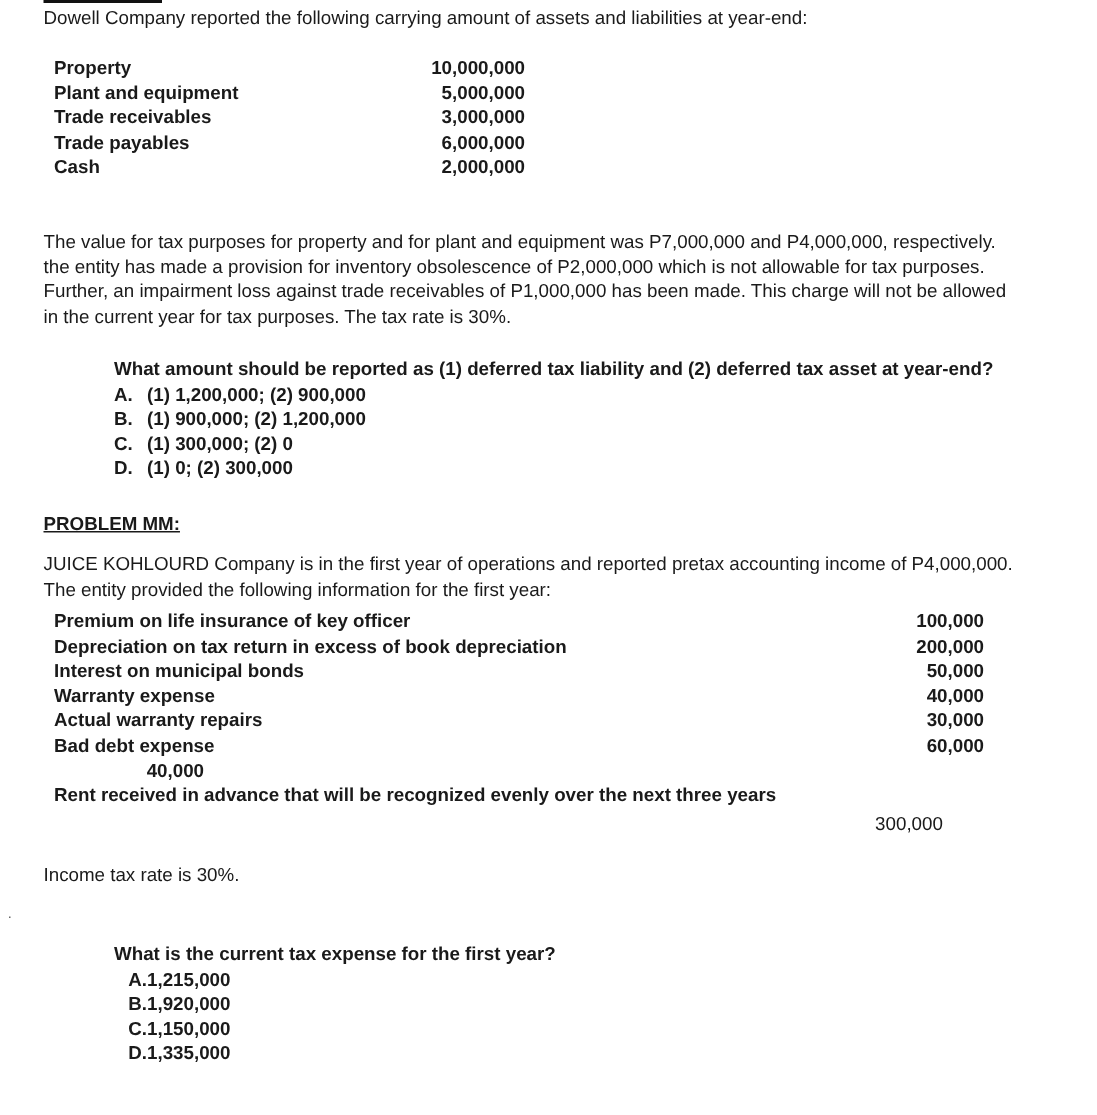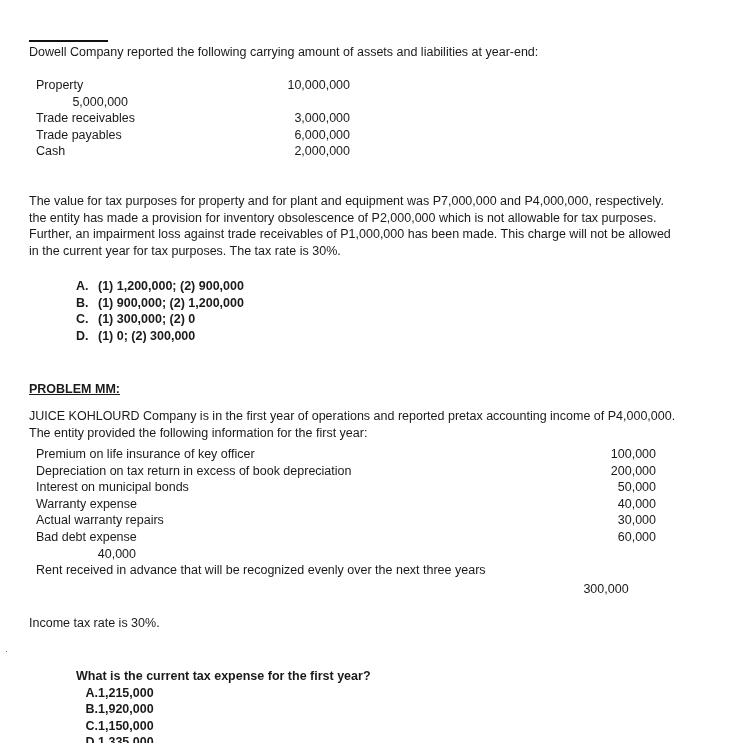--- a/index.html
+++ b/index.html
@@ -1,28 +1,28 @@
 <!DOCTYPE html>
 <html><head>
 <meta charset="utf-8">
 <style>
   html, body { margin: 0; padding: 0; background: #ffffff; }
   body {
     width: 731px; height: 743px; position: relative; overflow: hidden;
     font-family: "Liberation Sans", sans-serif; color: #1a1a1a;
     font-size: 12.5px; line-height: 16.5px;
   }
-  .abs { position: absolute; margin-top: 40px; }
+  .abs { position: absolute; }
   .topline { left: 29px; top: 0px; width: 79px; height: 2px; background: #111; }
   .dot { left: 6px; top: 611px; width: 1px; height: 1px; background: #666; }
   .intro { left: 29px; top: 4px; white-space: nowrap; }
   .para { left: 29px; width: 640px; }
   .p-line { white-space: nowrap; }
   .acct-table { left: 36px; top: 37px; }
-  .row { display: flex; height: 16.6px; align-items: center; }
+  .row { display: flex; height: 16.6px; align-items: center; font-weight: bold; }
   .row .lbl { width: 222px; }
   .row .val { width: 92px; text-align: right; }
   .q { left: 76px; font-weight: bold; }
   .q .opt { display: flex; height: 16.5px; align-items: center; }
   .q .letter { width: 22px; }
   .problem-head { left: 29px; top: 341px; font-weight: bold; text-decoration: underline; }
   .items { left: 36px; top: 406px; width: 620px; }
   .items .row .lbl { width: 520px; }
   .items .row .val { width: 100px; }
   .rent-val { left: 556px; top: 541px; width: 100px; text-align: center; }
@@ -35,20 +35,21 @@
 <div class="abs dot"></div>
 
 <div class="abs intro">Dowell Company reported the following carrying amount of assets and liabilities at year-end:</div>
 
 <div class="abs acct-table">
   <div class="row">
       <span class="lbl">Property</span>
       <span class="val">10,000,000</span>
     </div>
   <div class="row">
+      <span class="lbl">Plant and equipment</span>
       <span class="val">5,000,000</span>
     </div>
   <div class="row">
       <span class="lbl">Trade receivables</span>
       <span class="val">3,000,000</span>
     </div>
   <div class="row">
       <span class="lbl">Trade payables</span>
       <span class="val">6,000,000</span>
     </div>
@@ -59,20 +60,21 @@
 </div>
 
 <div class="abs para" style="top:153px;">
   <div class="p-line">The value for tax purposes for property and for plant and equipment was P7,000,000 and P4,000,000, respectively.</div>
   <div class="p-line">the entity has made a provision for inventory obsolescence of P2,000,000 which is not allowable for tax purposes.</div>
   <div class="p-line">Further, an impairment loss against trade receivables of P1,000,000 has been made. This charge will not be allowed</div>
   <div class="p-line">in the current year for tax purposes. The tax rate is 30%.</div>
 </div>
 
 <div class="abs q" style="top:238px;">
+  <div class="p-line">What amount should be reported as (1) deferred tax liability and (2) deferred tax asset at year-end?</div>
   <div class="opt">
       <span class="letter">A.</span>
       <span>(1) 1,200,000; (2) 900,000</span>
     </div>
   <div class="opt">
       <span class="letter">B.</span>
       <span>(1) 900,000; (2) 1,200,000</span>
     </div>
   <div class="opt">
       <span class="letter">C.</span>

